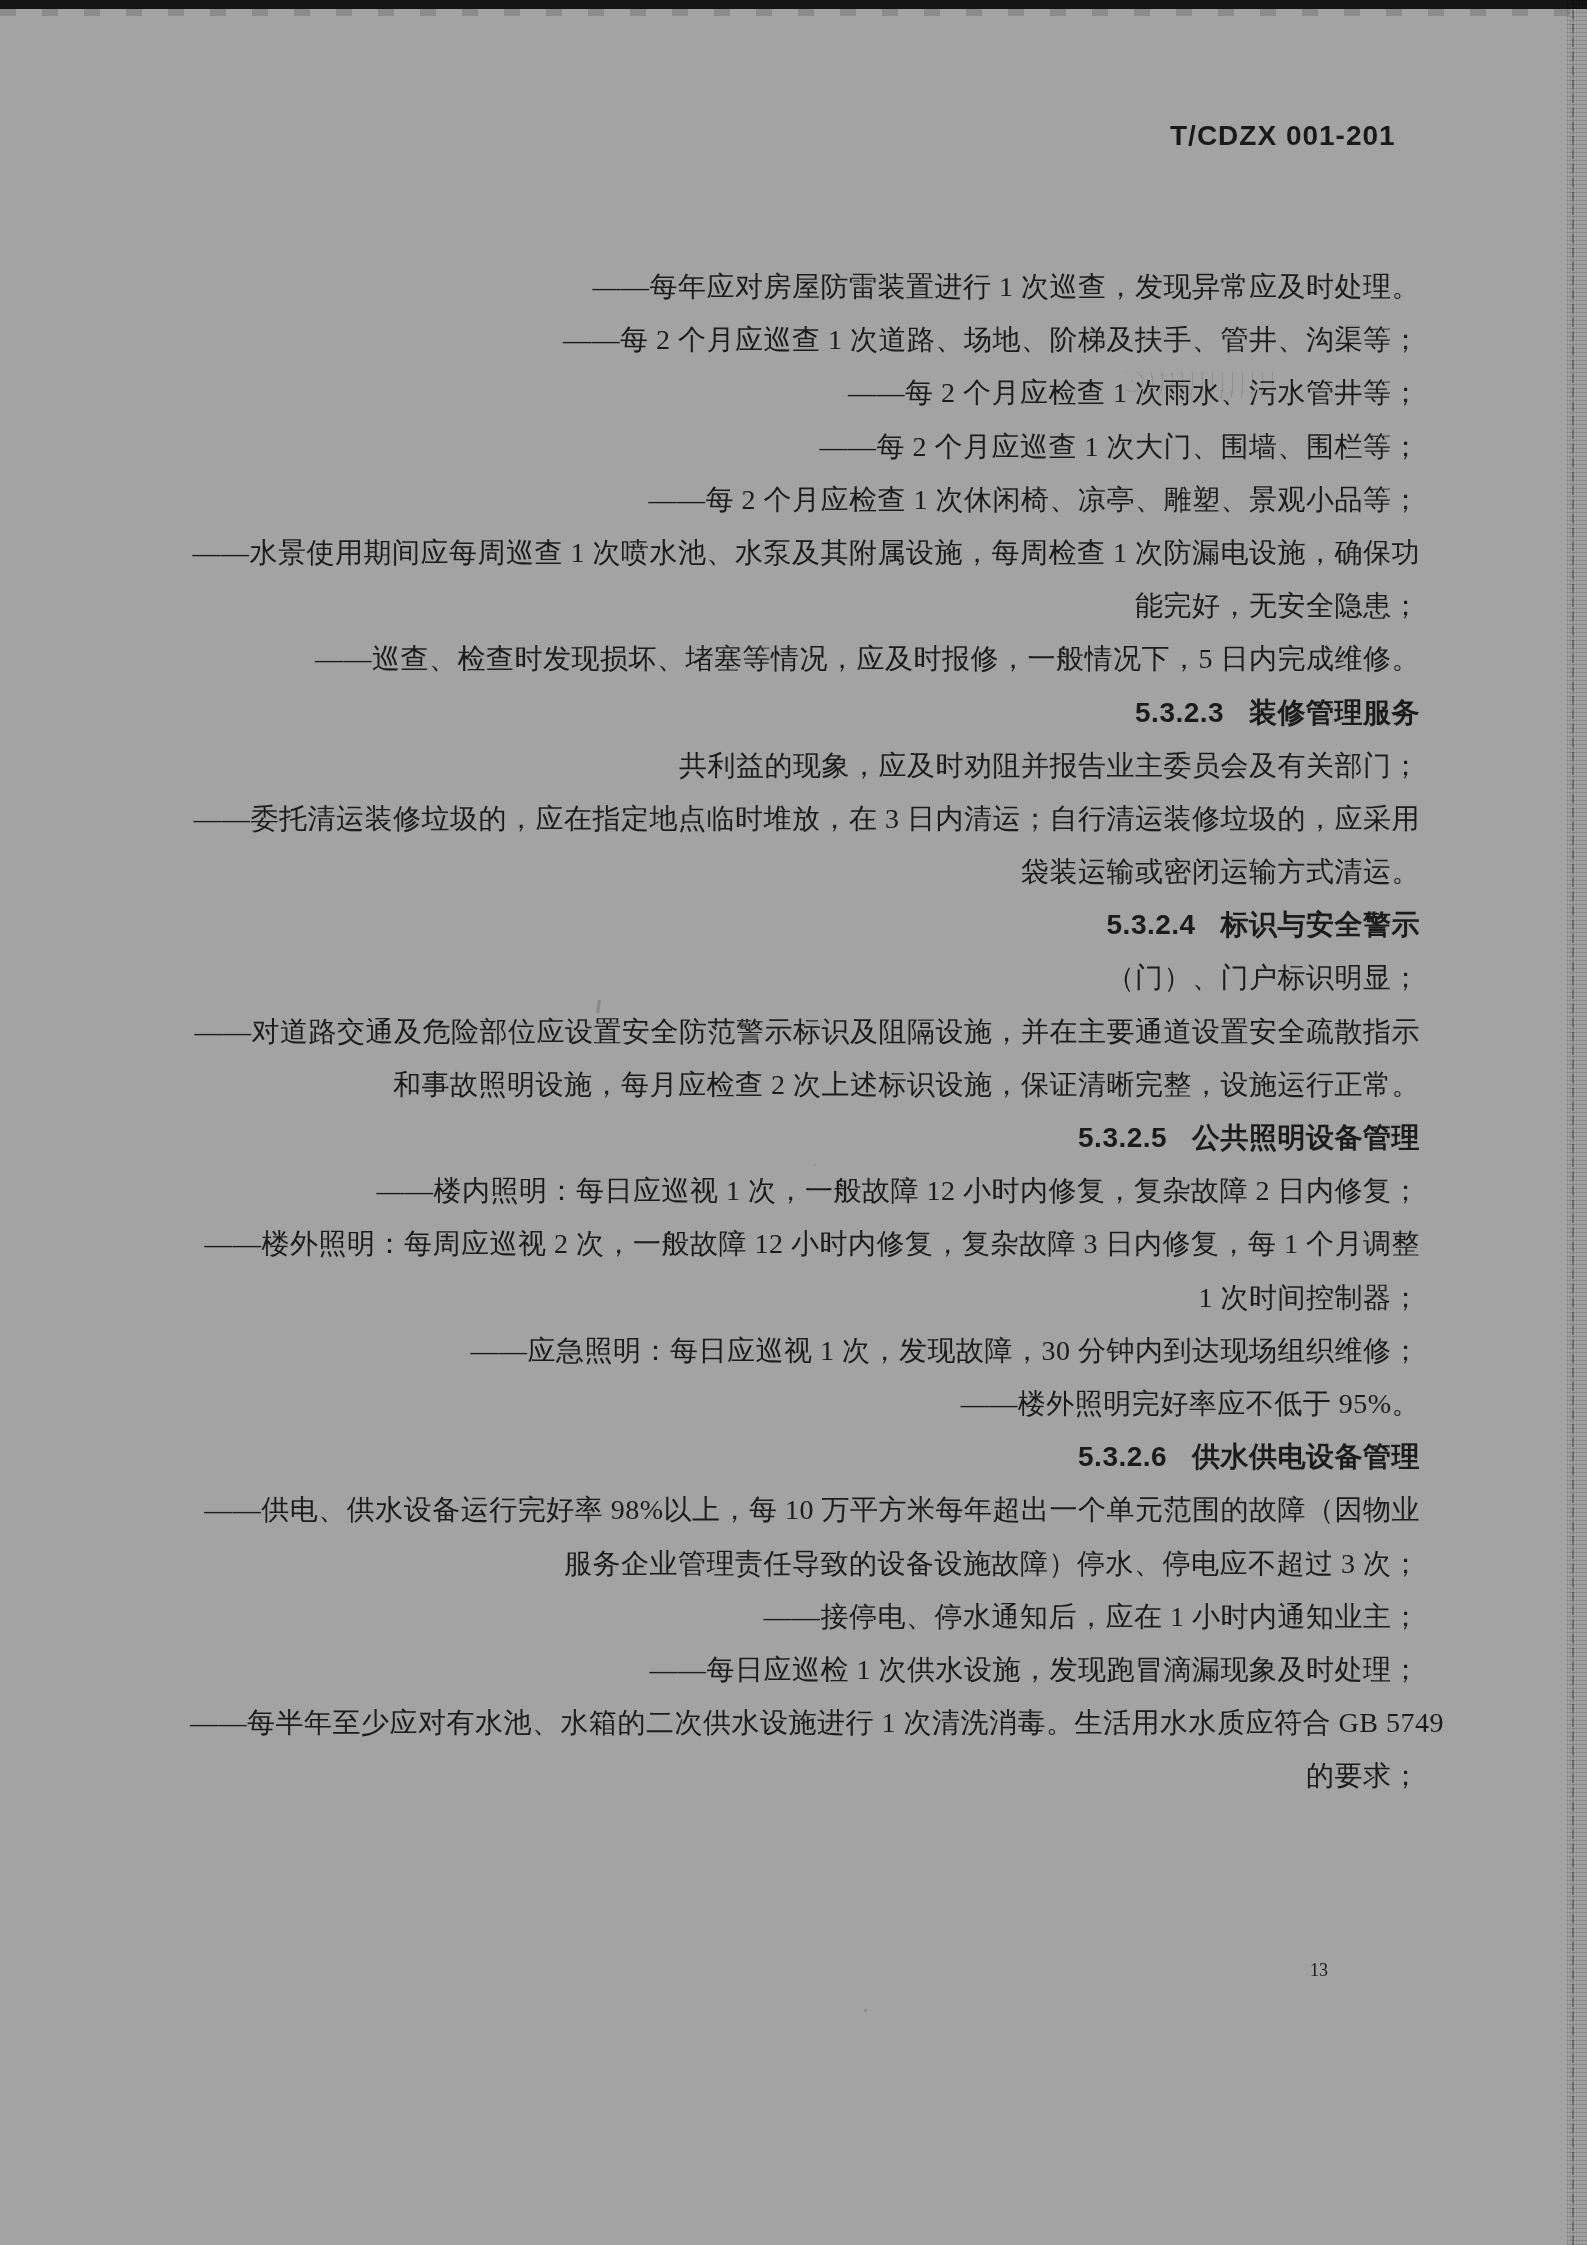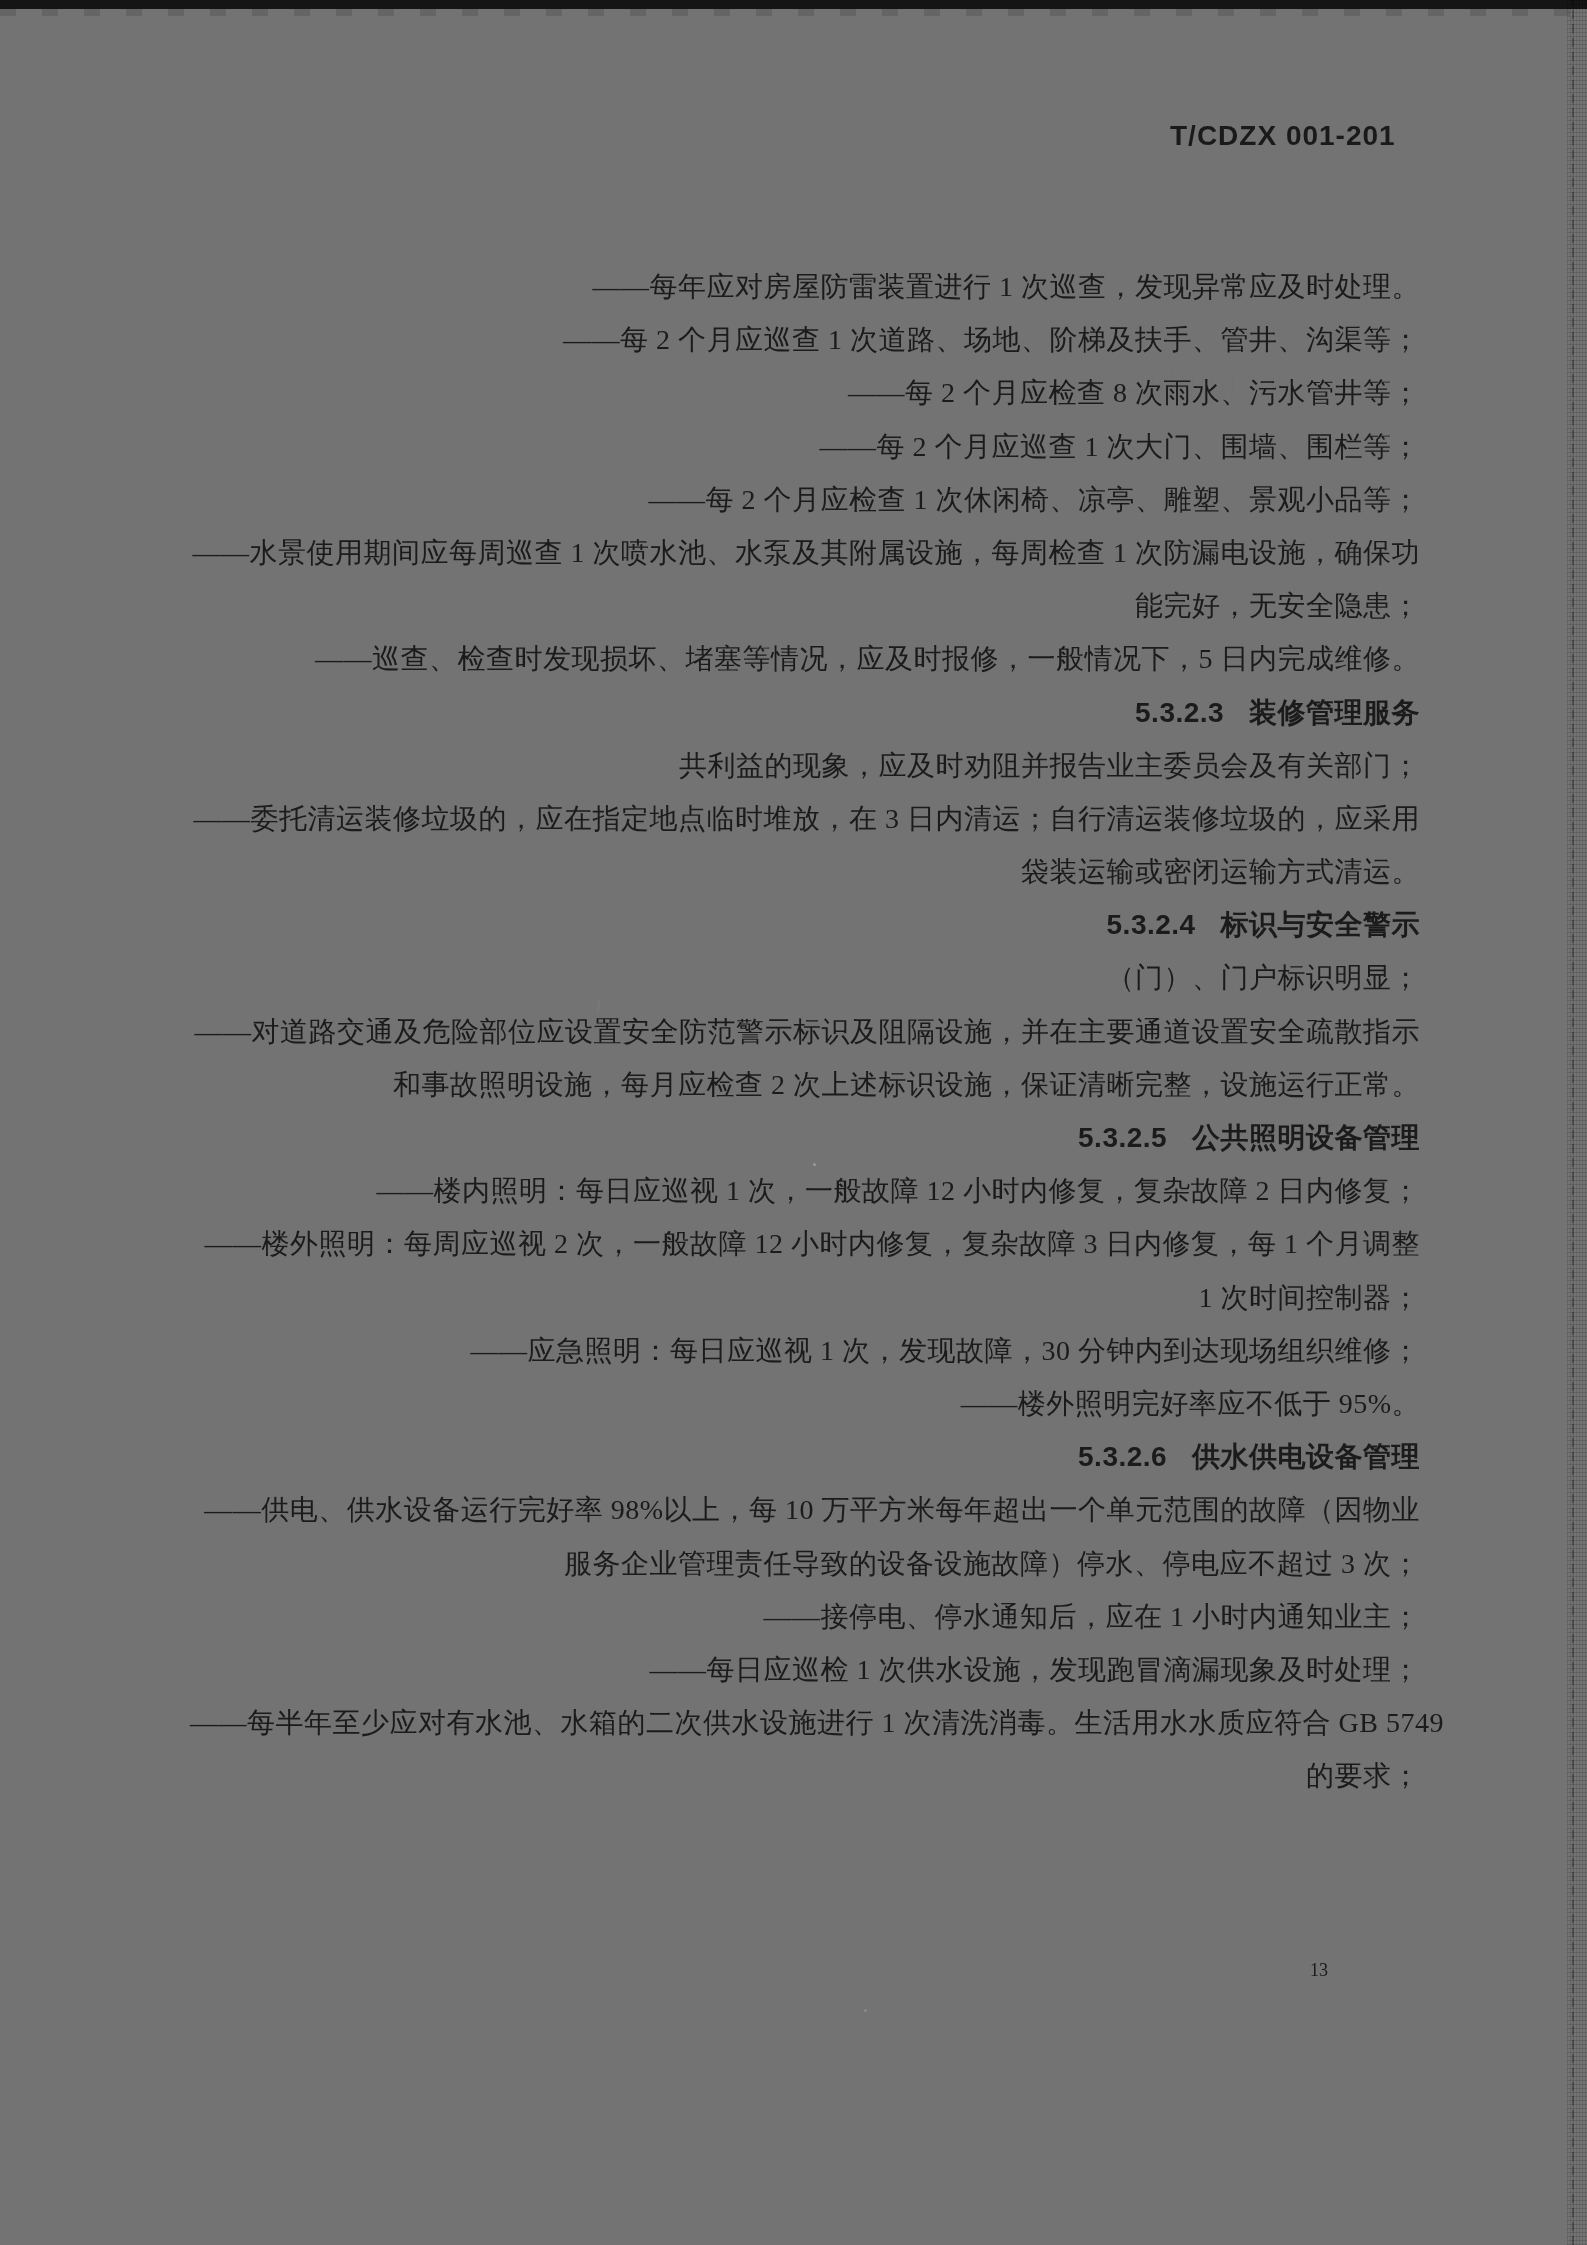--- a/index.html
+++ b/index.html
@@ -4,21 +4,21 @@
 <style>
   html,body{margin:0;padding:0;}
   body{
     width:1587px;height:2245px;
     background:#ffffff;
     position:relative;
     overflow:hidden;
     font-family:"Liberation Serif","DejaVu Serif",serif;
     color:#1b1b1b;
   }
-  .page{position:absolute;inset:0;background:#737373;}
+  .page{position:absolute;inset:0;background:#a3a3a3;}
 
   
   .top-band{position:absolute;top:0;left:0;width:1587px;height:9px;background:#151515;}
   .top-band-noise{
     position:absolute;top:9px;left:0;width:1587px;height:7px;
     background:repeating-linear-gradient(90deg,rgba(40,40,40,.55) 0 16px,transparent 16px 42px);
     opacity:.35;
   }
   .edge-noise{
     position:absolute;top:0;right:0;width:20px;height:2245px;
@@ -77,21 +77,21 @@
   <div class="smudge"></div>
   <div class="tick-mark"></div>
   <div class="dot-a"></div>
   <div class="dot-b"></div>
 
   <div class="doc-code">T/CDZX 001-201</div>
 
   <div class="content">
     <div class="line">——每年应对房屋防雷装置进行 1 次巡查，发现异常应及时处理。</div>
     <div class="line">——每 2 个月应巡查 1 次道路、场地、阶梯及扶手、管井、沟渠等；</div>
-    <div class="line">——每 2 个月应检查 8 次雨水、污水管井等；</div>
+    <div class="line">——每 2 个月应检查 1 次雨水、污水管井等；</div>
     <div class="line">——每 2 个月应巡查 1 次大门、围墙、围栏等；</div>
     <div class="line">——每 2 个月应检查 1 次休闲椅、凉亭、雕塑、景观小品等；</div>
     <div class="line">——水景使用期间应每周巡查 1 次喷水池、水泵及其附属设施，每周检查 1 次防漏电设施，确保功</div>
     <div class="line">能完好，无安全隐患；</div>
     <div class="line">——巡查、检查时发现损坏、堵塞等情况，应及时报修，一般情况下，5 日内完成维修。</div>
     <div class="line heading">5.3.2.3   装修管理服务</div>
     <div class="line">共利益的现象，应及时劝阻并报告业主委员会及有关部门；</div>
     <div class="line">——委托清运装修垃圾的，应在指定地点临时堆放，在 3 日内清运；自行清运装修垃圾的，应采用</div>
     <div class="line">袋装运输或密闭运输方式清运。</div>
     <div class="line heading">5.3.2.4   标识与安全警示</div>

